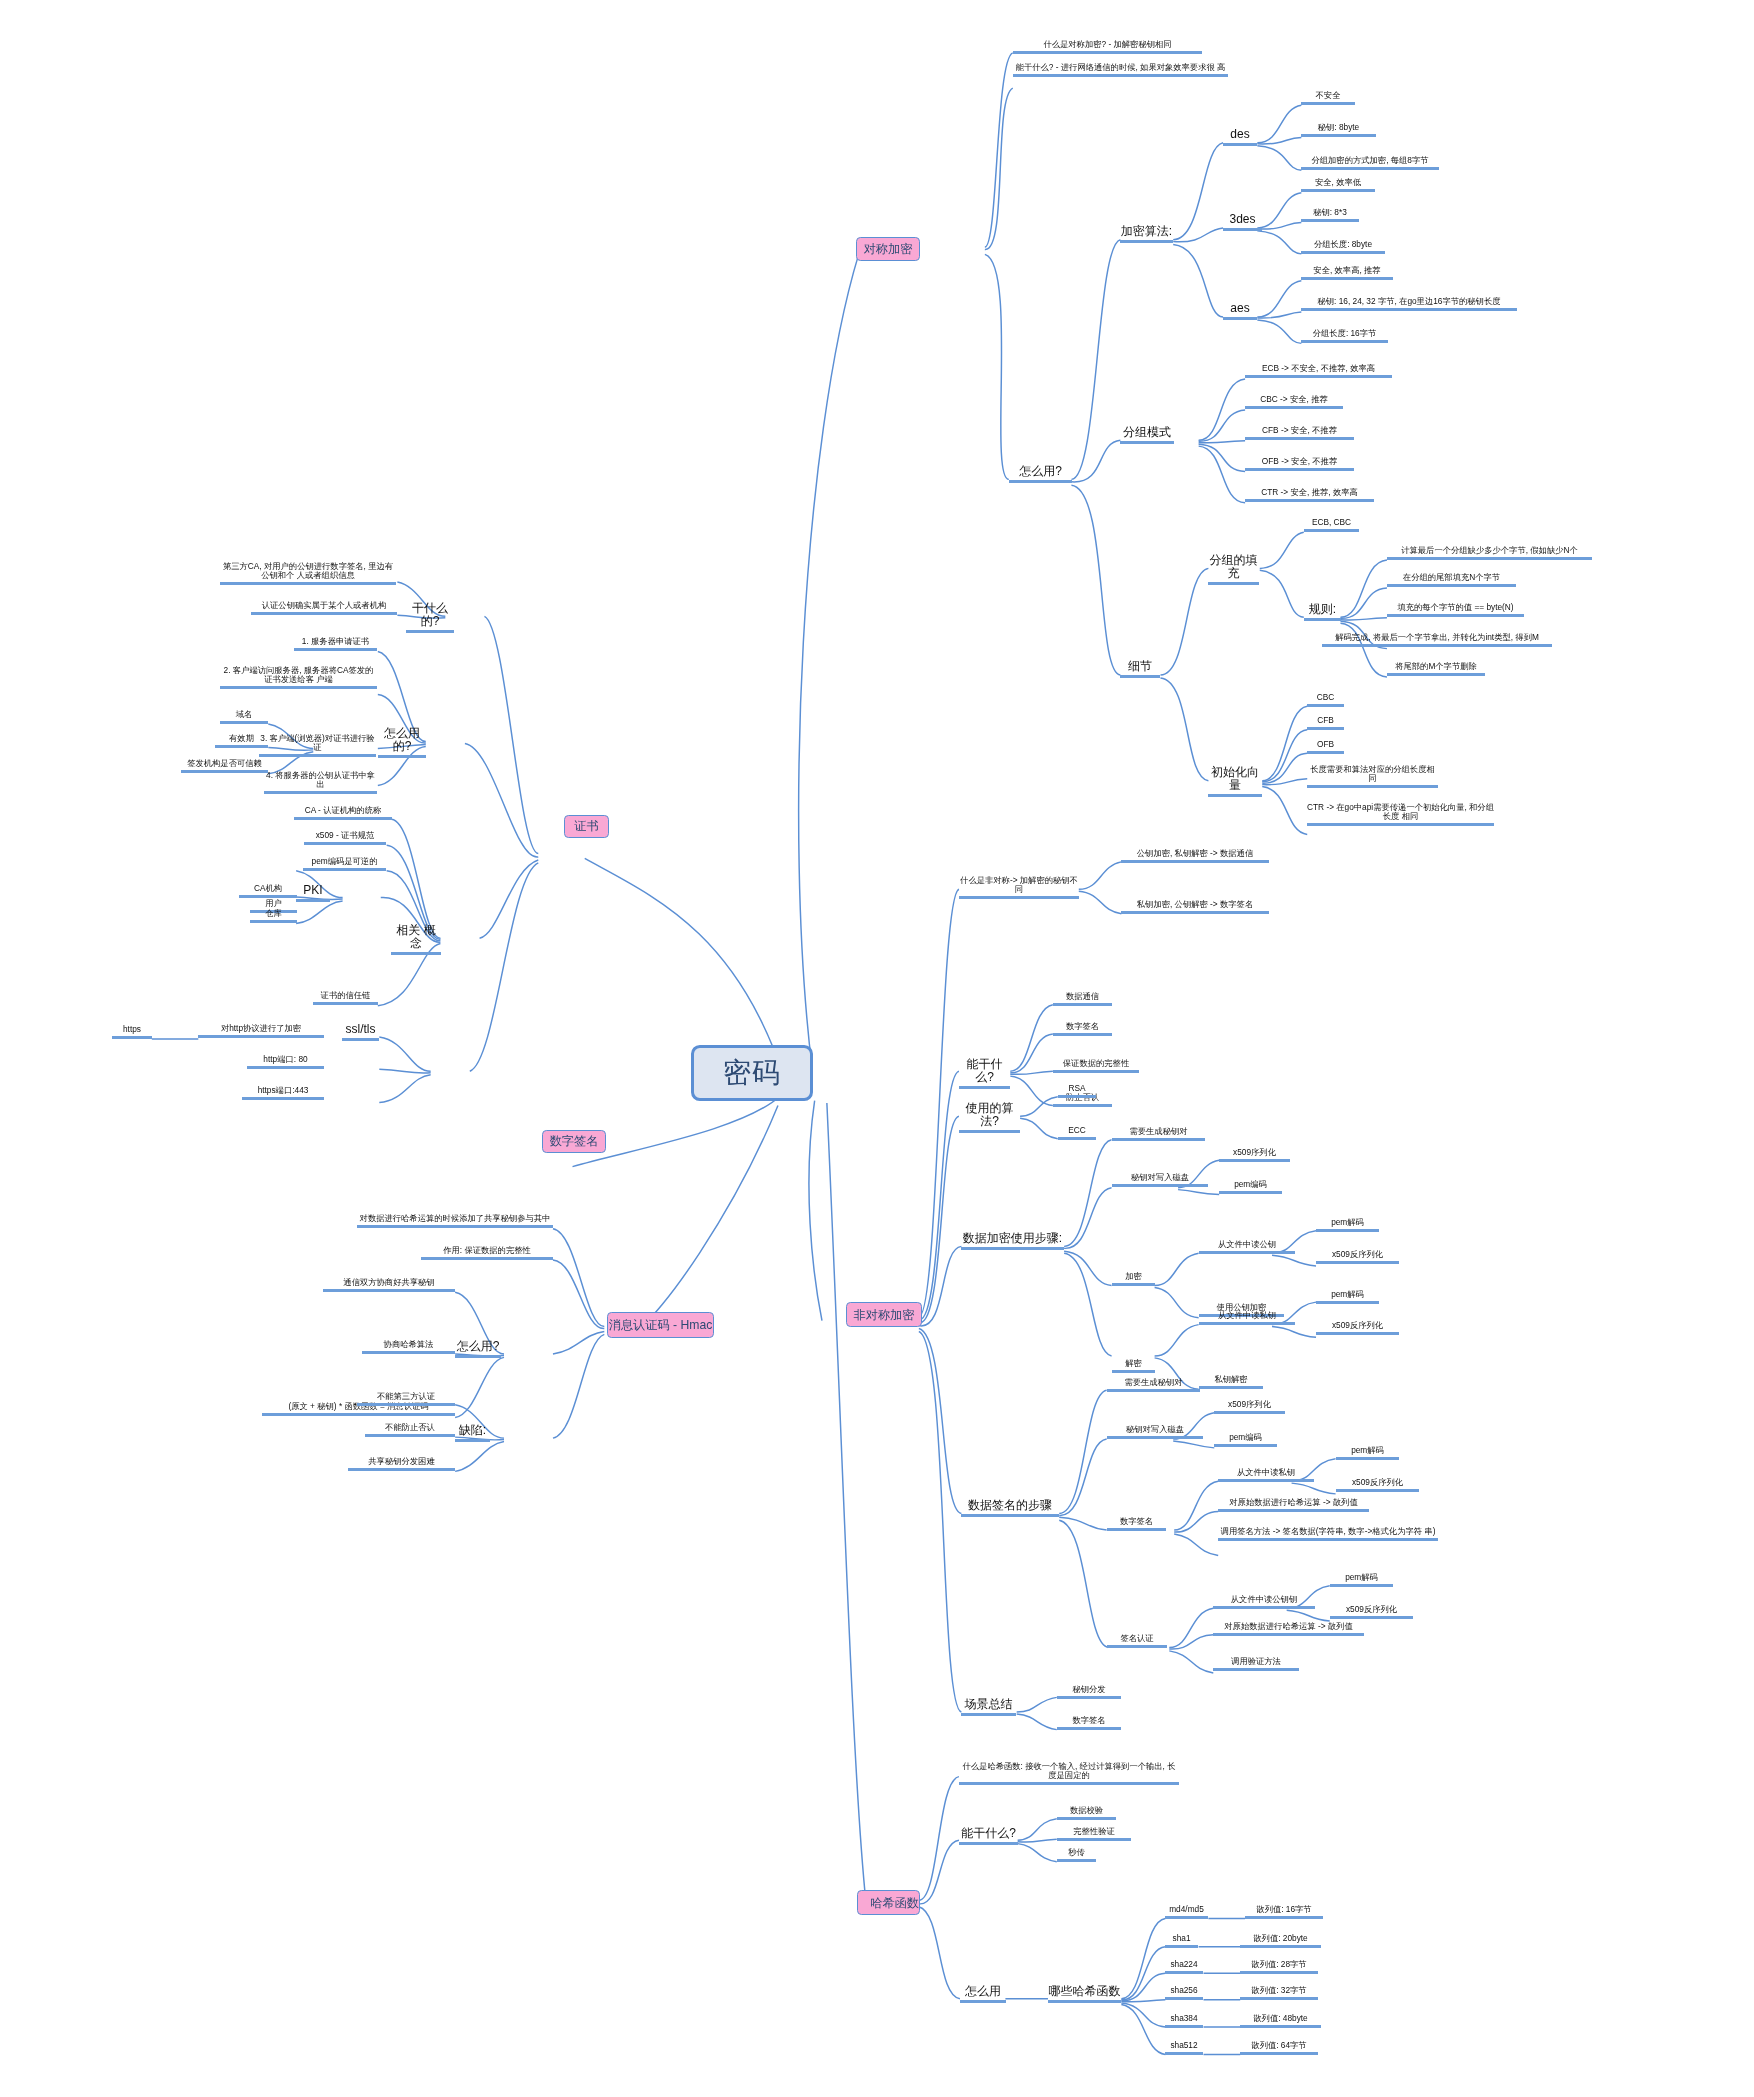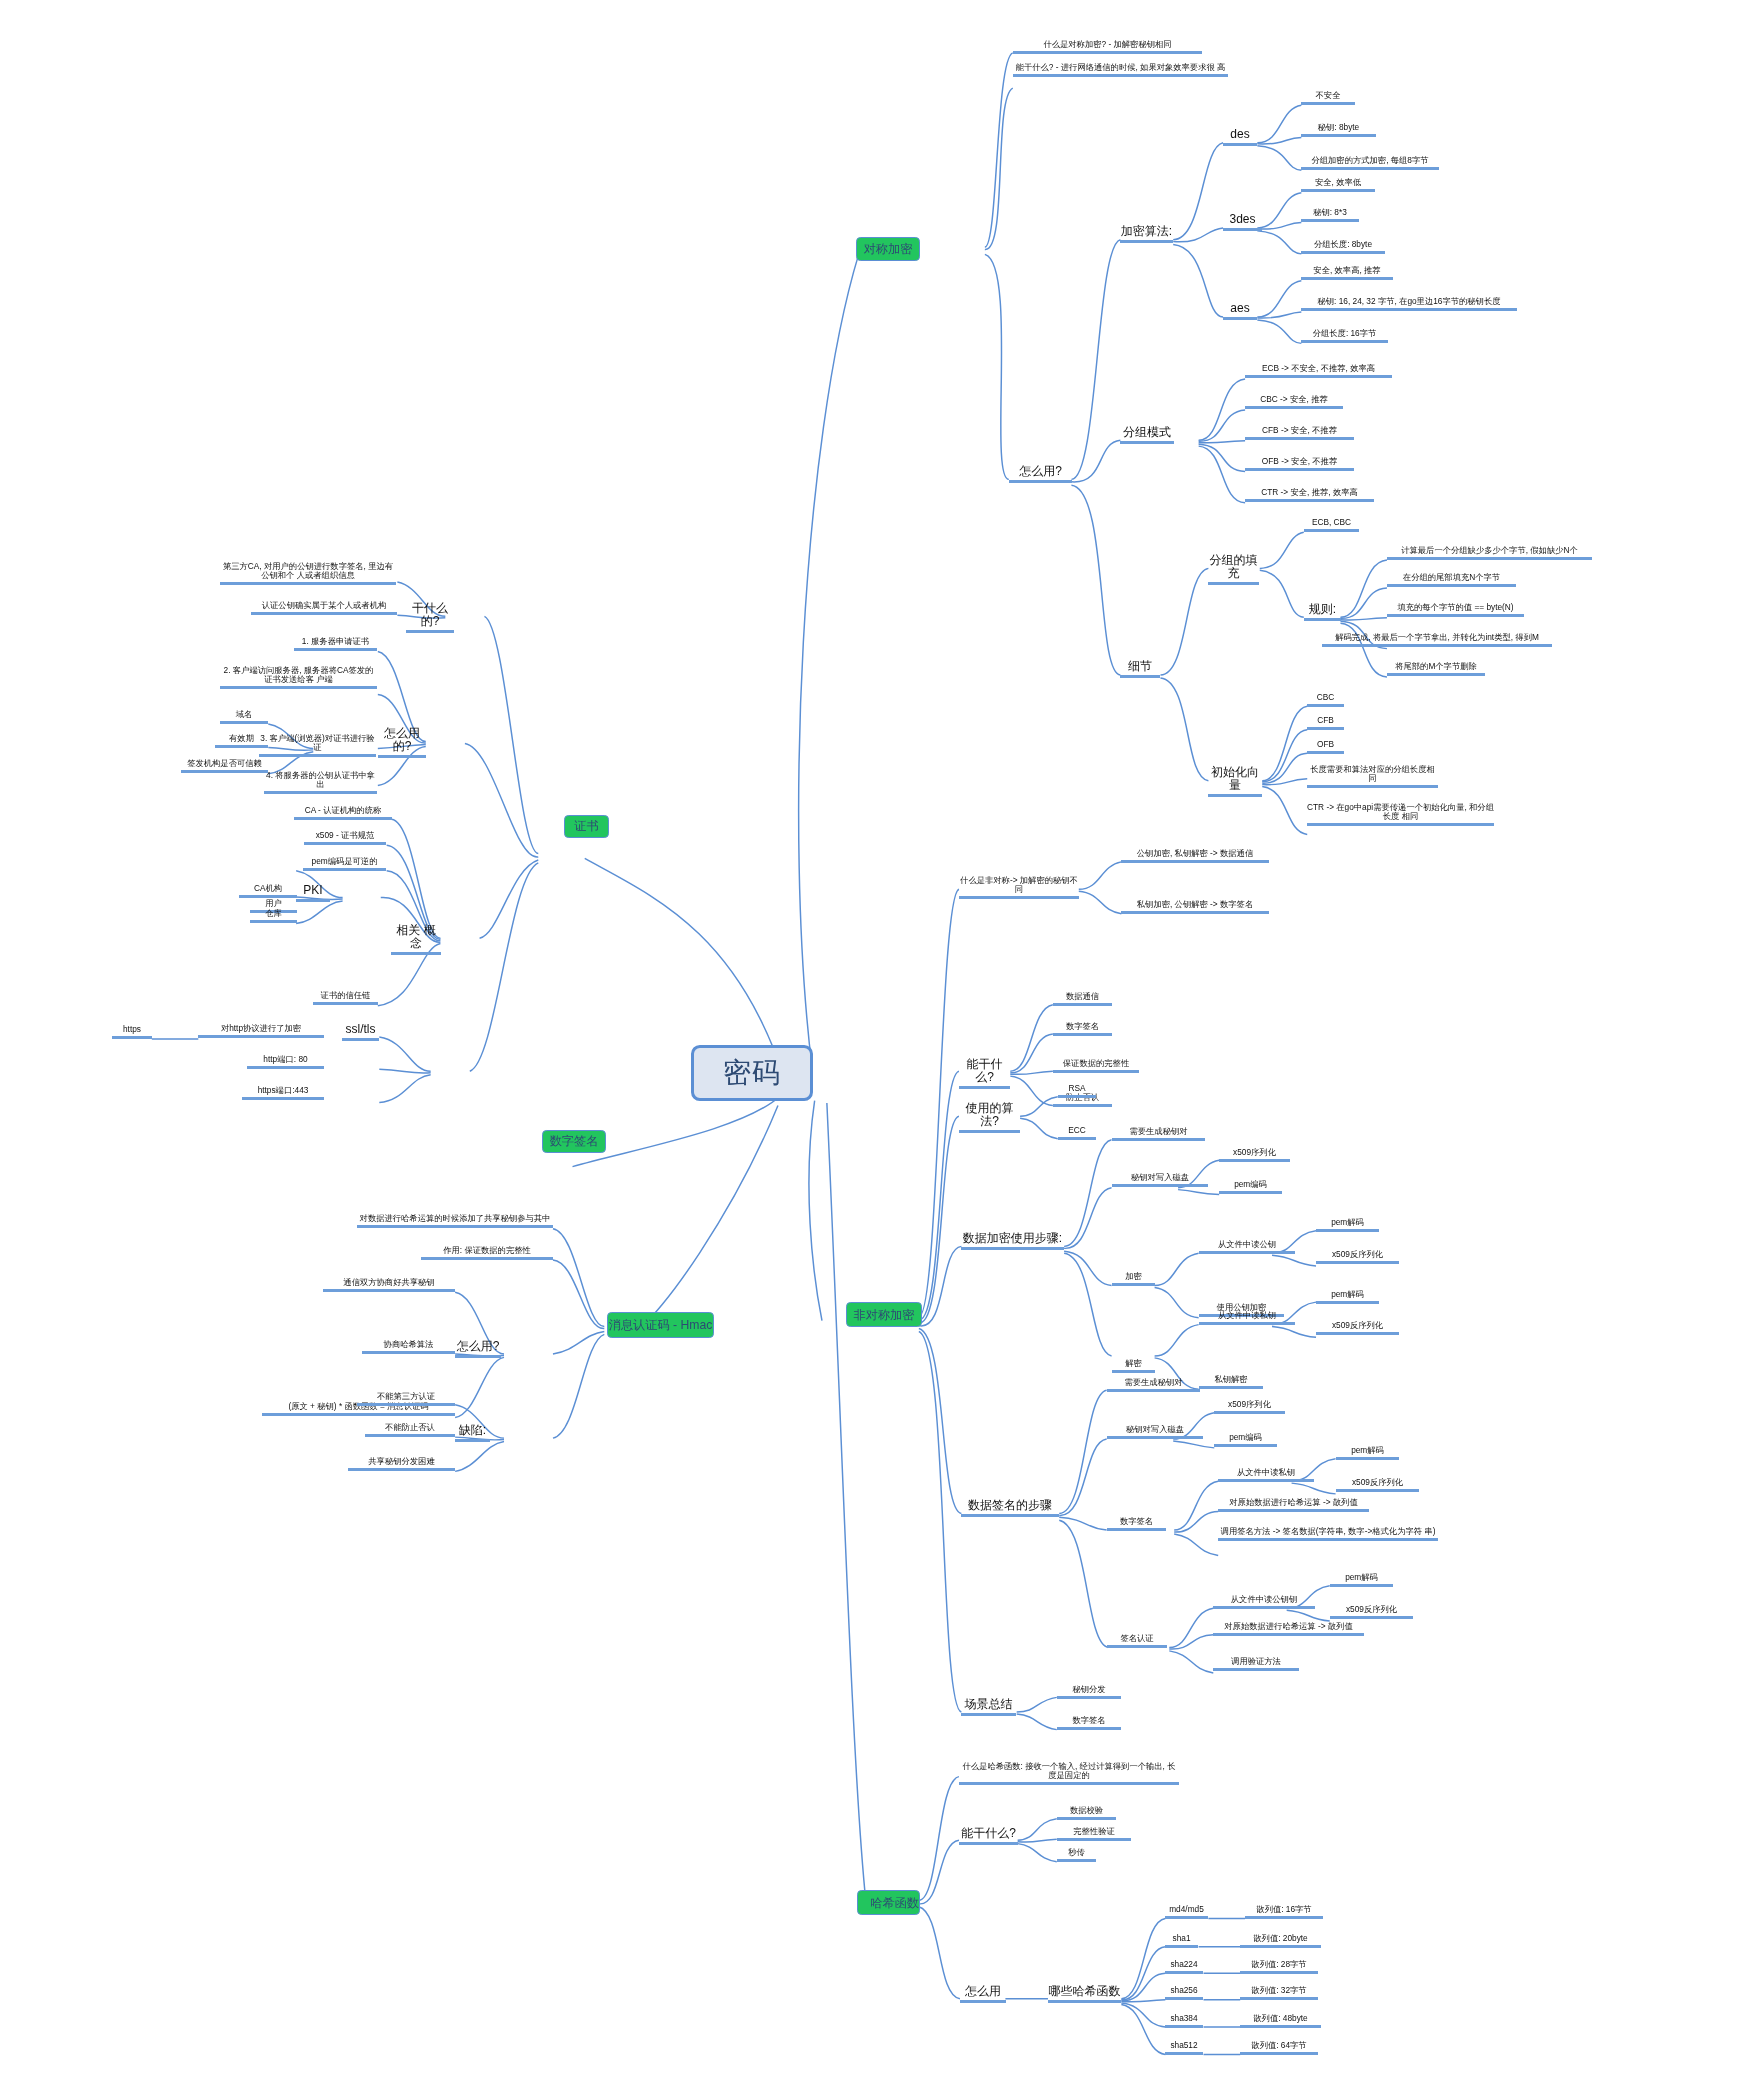--- a/index.html
+++ b/index.html
@@ -37,21 +37,21 @@
   .root-node .label{
     font-size:28px;
     letter-spacing:1px;
     line-height:1;
     white-space:nowrap;
   }
   
   .branch-node{
     position:absolute;
     box-sizing:border-box;
-    background:#22c55e;
+    background:#f9a8d4;
     border:1.5px solid #5b8fd4;
     border-radius:4.4px;
     display:flex;
     align-items:center;
     justify-content:center;
     color:#2d4a73;
     z-index:5;
   }
   .branch-node .label{
     font-size:12.2px;

